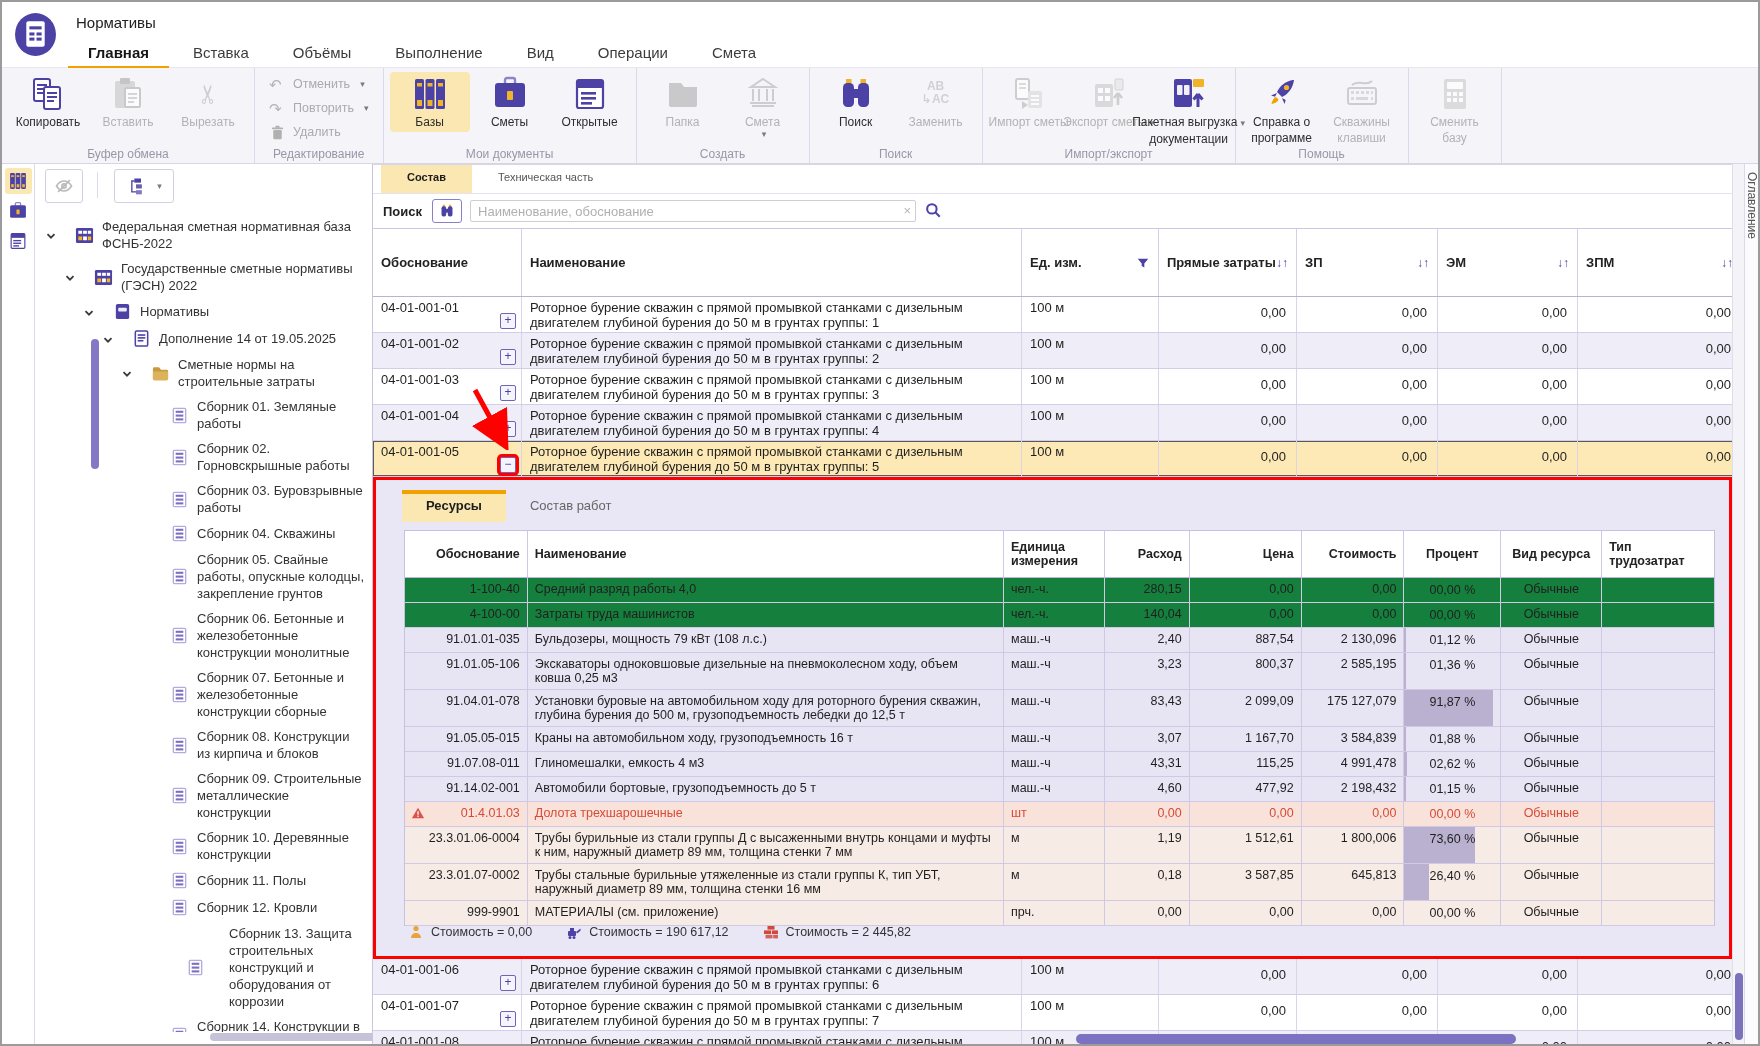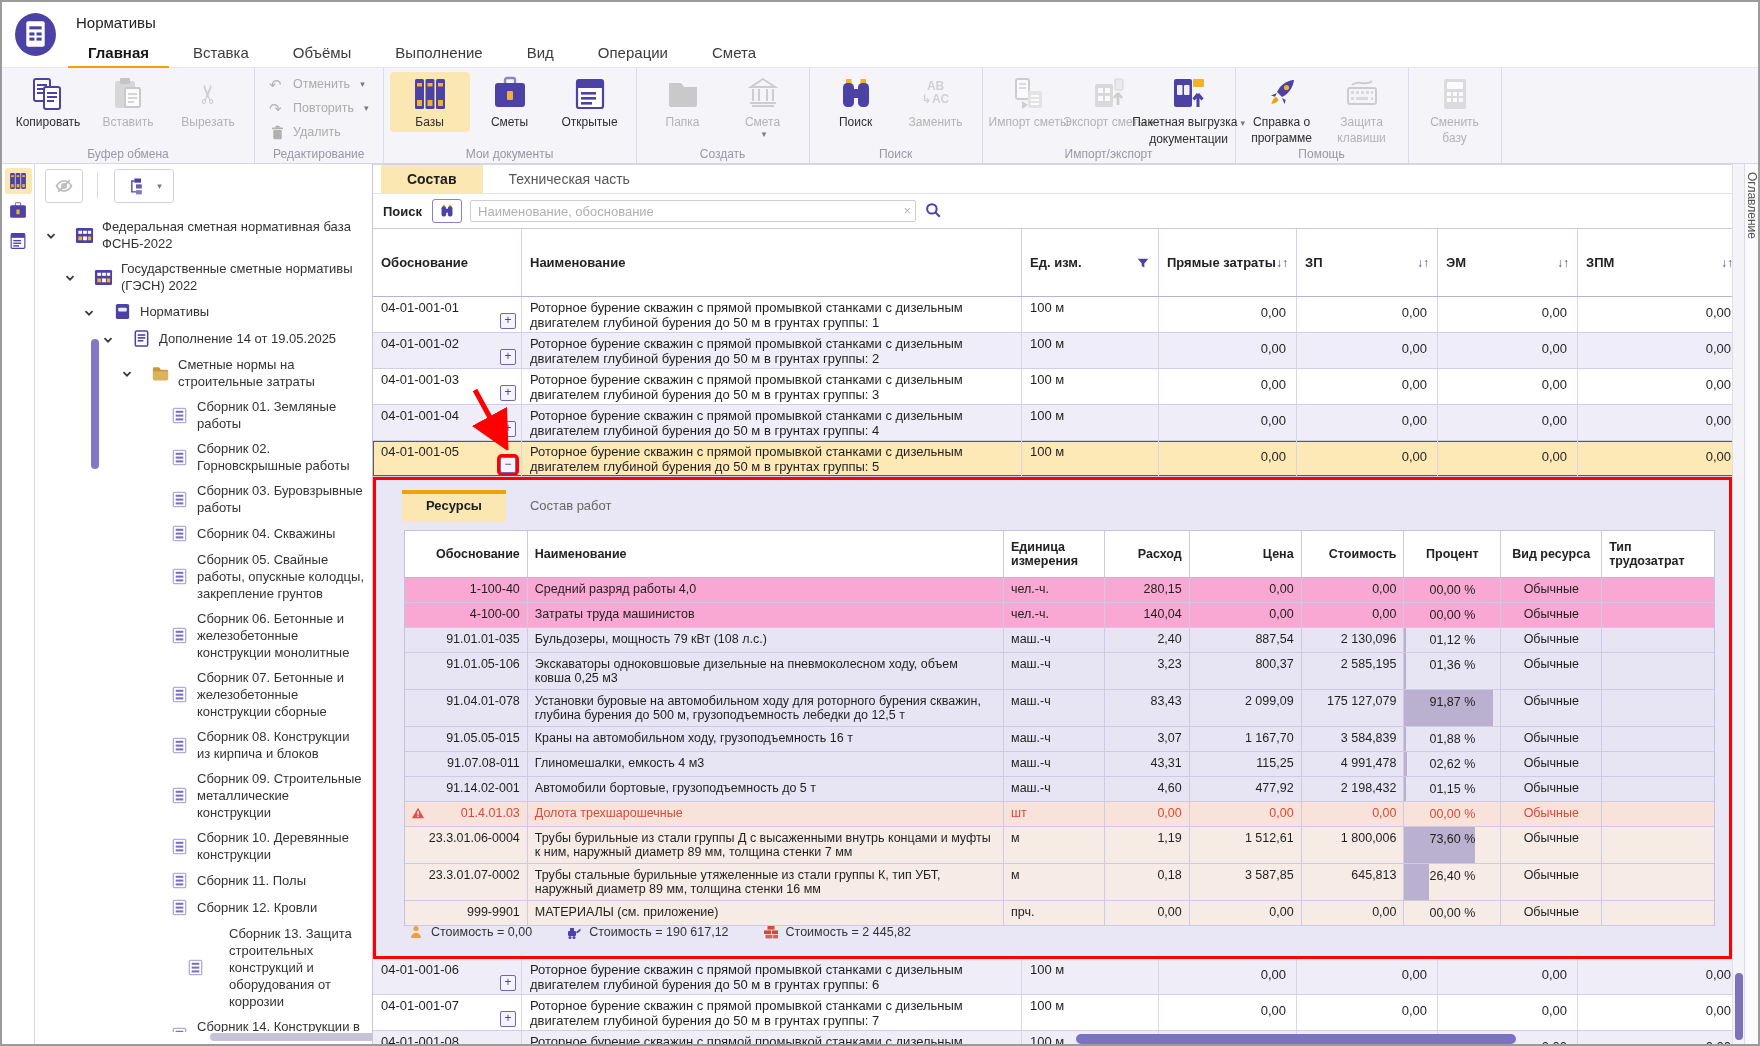--- a/index.html
+++ b/index.html
@@ -45,21 +45,21 @@
   .tree-chevron{width:14px;height:14px;flex:0 0 14px;margin-right:16px;}
   .tree-chevron svg{width:12px;height:12px;}
   .tree-ico{width:19px;height:19px;flex:0 0 19px;margin-right:8px;}
   .tree-ico svg{width:19px;height:19px;}
   .tree-label{font-size:13px;line-height:17px;color:#333;}
   .tree-vthumb{position:absolute;left:56px;top:175px;width:8px;height:130px;border-radius:4px;background:#8278c6;}
   .side-hthumb{position:absolute;left:175px;top:869px;width:176px;height:8px;border-radius:4px;background:#c6c2d8;}
   
   .main{position:absolute;left:371px;top:162px;width:1359px;height:880px;background:#fff;overflow:hidden;border-top:1px solid #d8d5e5;box-sizing:border-box;}
   .main-tabs{position:relative;height:28px;display:flex;border-bottom:1px solid #e5e2ef;}
-  .main-tab{padding:6px 26px;font-size:14px;color:#555;}
+  .main-tab{padding:6px 26px;font-size:11px;color:#555;}
   .main-tab.active{background:#fbe7b2;font-weight:bold;color:#1c1c1c;margin-left:8px;}
   .search-row{position:relative;height:34px;display:flex;align-items:center;}
   .search-label{font-weight:bold;font-size:13px;color:#222;margin:0 10px 0 10px;}
   .search-binoculars{width:28px;height:22px;border:1px solid #8a80c8;border-radius:3px;background:#fff;display:flex;align-items:center;justify-content:center;margin-right:8px;}
   .search-binoculars svg{width:16px;height:16px;}
   .search-box{position:relative;width:446px;height:22px;}
   .search-input{width:100%;height:100%;box-sizing:border-box;border:1px solid #cfcfcf;border-radius:2px;font-size:13px;color:#333;padding:0 22px 0 7px;font-family:inherit;}
   .search-input::placeholder{color:#b0b0b0;}
   .clear-x{position:absolute;right:5px;top:3px;font-size:13px;color:#b5b5b5;}
   .search-glass{margin-left:8px;width:20px;height:20px;}
@@ -85,21 +85,21 @@
   
   .detail-panel{position:relative;height:482px;box-sizing:border-box;background:#e9e7f5;border:3px solid #fe0000;width:1359px;}
   .detail-tabs{display:flex;margin:10px 0 0 26px;height:32px;}
   .dtab{padding:8px 24px;font-size:13px;color:#666;}
   .dtab.active{background:#fbe7b2;border-top:4px solid #f2a200;font-weight:bold;color:#1c1c1c;padding-top:4px;}
   .rtable{position:absolute;left:28px;top:50px;width:1311px;border:1px solid #c7c1de;border-bottom:none;box-sizing:border-box;background:#fff;}
   .rt-header{display:flex;height:46px;background:#fff;border-bottom:1px solid #bfb8da;}
   .rt-hcell{display:flex;align-items:center;font-weight:bold;font-size:12.5px;color:#222;border-right:1px solid #cfc9e6;box-sizing:border-box;padding:2px 7px;line-height:14px;}
   .rt-row{display:flex;border-bottom:1px solid #cfc9e6;min-height:24px;}
   .rt-cell{border-right:1px solid #cfc9e6;box-sizing:border-box;font-size:12.5px;color:#1f1f1f;padding:4px 7px;line-height:14px;overflow:hidden;}
-  .rt-row.green{background:#f9a8d4;} .rt-row.blue{background:#e7e5f4;}
+  .rt-row.green{background:#15803d;} .rt-row.blue{background:#e7e5f4;}
   .rt-row.pink{background:#f7ebe5;} .rt-row.red{background:#f8e2d9;}
   .rt-row.red .rt-cell{color:#d84a38;}
   .rc-code{width:123px;text-align:right;position:relative;}
   .rc-code .warn{position:absolute;left:6px;top:4px;width:14px;height:14px;}
   .rc-name{width:477px;} .rc-unit{width:101px;} .rc-qty{width:85px;text-align:right;}
   .rc-price{width:112px;text-align:right;} .rc-cost{width:103px;text-align:right;}
   .rc-pct{width:97px;position:relative;text-align:center;padding:0;}
   .rc-kind{width:101px;text-align:center;} .rc-type{width:112px;border-right:none;}
   .pct-bar{position:absolute;left:0;top:0;bottom:0;background:#b9b1cf;}
   .pct-txt{position:relative;display:block;padding-top:5px;font-size:12.5px;}
@@ -378,21 +378,21 @@
                 <rect x="13" y="16" width="3" height="3"></rect>
                 <rect x="18" y="16" width="3" height="3"></rect>
                 <rect x="23" y="16" width="3" height="3"></rect>
                 <rect x="28" y="16" width="2" height="3"></rect>
                 <rect x="8" y="22" width="3" height="3"></rect>
                 <rect x="13" y="22" width="12" height="3"></rect>
                 <rect x="28" y="22" width="2" height="3"></rect>
               </g>
             </svg>
           </span>
-          <div class="rbtn-label">Защита</div>
+          <div class="rbtn-label">Скважины</div>
           <div class="rbtn-label">клавиши</div>
         </div>
         <div class="rgroup-label">Помощь</div>
       </div>
       <div class="rgroup">
         <div class="rbtn disabled">
           <span class="icon">
             <svg viewBox="0 0 38 38">
               <rect x="8" y="4" width="22" height="30" rx="2" fill="#c9c9c9"></rect>
               <rect x="11" y="7" width="16" height="7" rx="1" fill="#fff"></rect>

